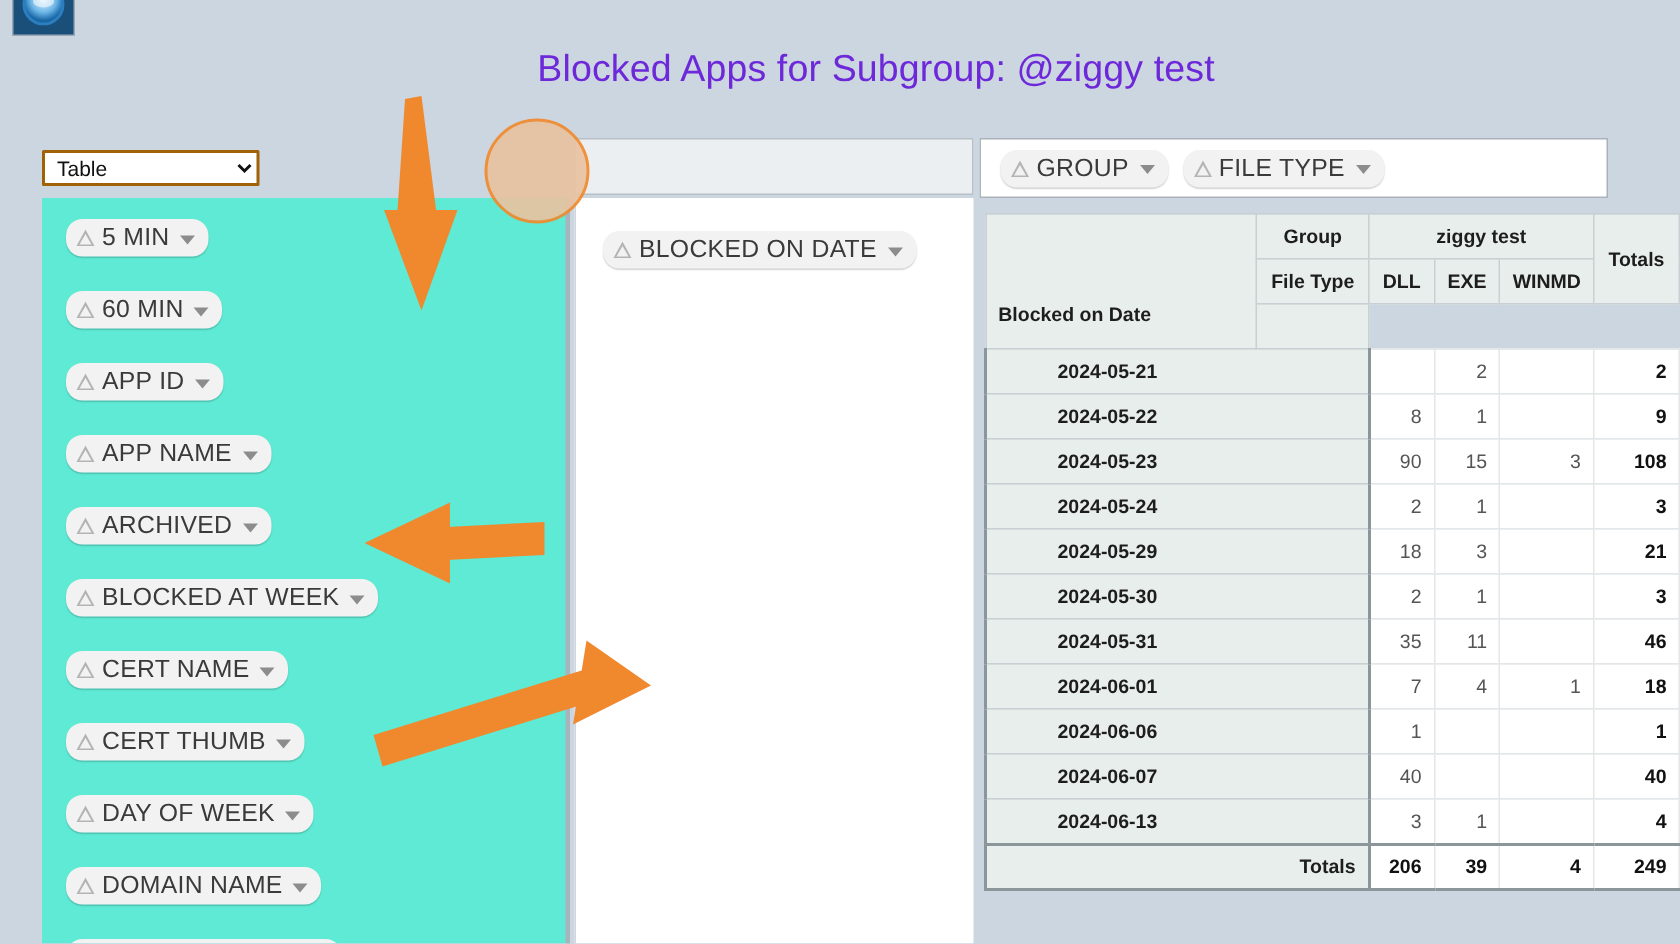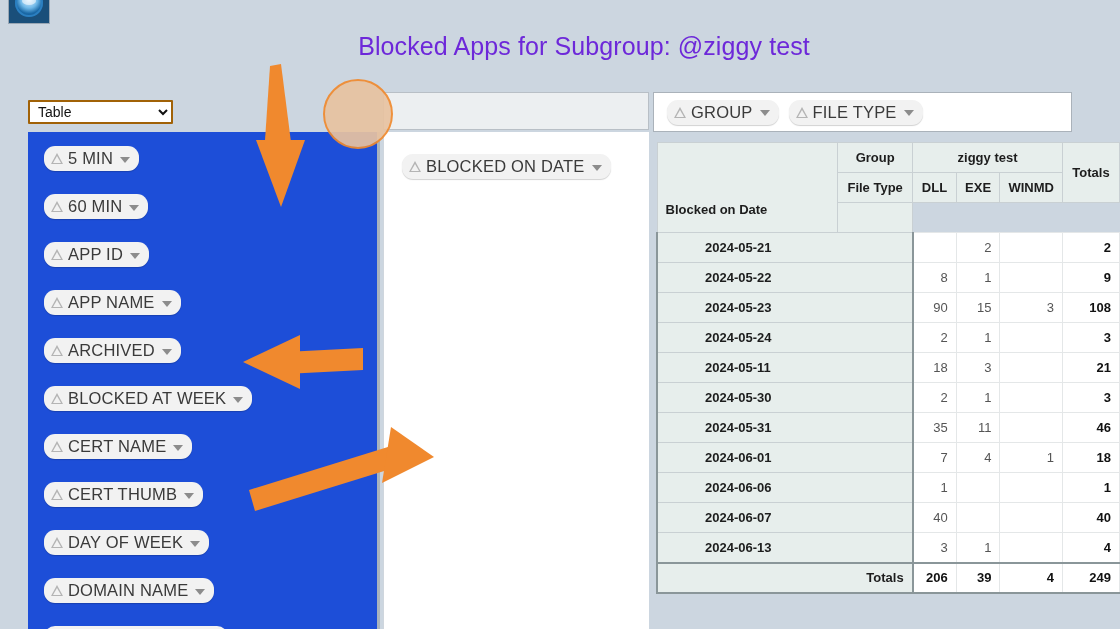--- a/index.html
+++ b/index.html
@@ -31,21 +31,21 @@
   
   .view-select{
     position:absolute;left:28px;top:100px;width:145px;height:24px;
     font-family:"Liberation Sans", sans-serif;font-size:14px;color:#111;
     background:#fff;border:2px solid #a16207;border-radius:1px;
     padding:1px 4px;box-sizing:border-box;
   }
   
   .sidebar{
     position:absolute;left:28px;top:132px;width:352px;height:497px;
-    background:#1d4ed8;border-right:3px solid #a9b3bd;
+    background:#5eead4;border-right:3px solid #a9b3bd;
     box-sizing:border-box;overflow:hidden;
   }
   .chip{
     display:inline-flex;align-items:center;gap:5px;
     background:#f2f2f2;border-radius:11px;
     padding:3px 9px 3px 7px;margin:0;
     font-size:16.5px;color:#3a3a3a;letter-spacing:.2px;white-space:nowrap;
     box-shadow:0 1px 1px rgba(0,0,0,.18);
   }
   .chip .tri{
@@ -277,21 +277,21 @@
         <td class="tot">108</td>
       </tr>
       <tr>
         <td class="rowhead" colspan="2">2024-05-24</td>
         <td class="num">2</td>
         <td class="num">1</td>
         <td class="num"></td>
         <td class="tot">3</td>
       </tr>
       <tr>
-        <td class="rowhead" colspan="2">2024-05-11</td>
+        <td class="rowhead" colspan="2">2024-05-29</td>
         <td class="num">18</td>
         <td class="num">3</td>
         <td class="num"></td>
         <td class="tot">21</td>
       </tr>
       <tr>
         <td class="rowhead" colspan="2">2024-05-30</td>
         <td class="num">2</td>
         <td class="num">1</td>
         <td class="num"></td>

